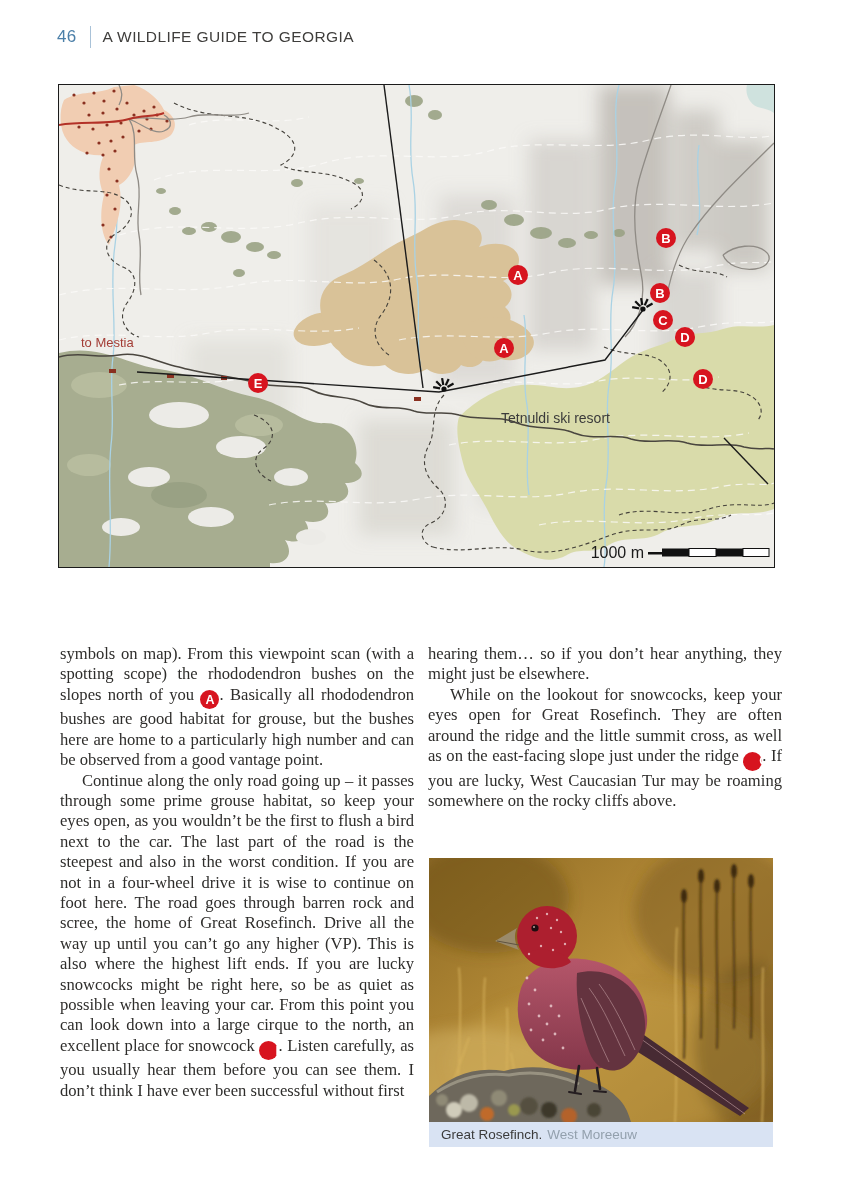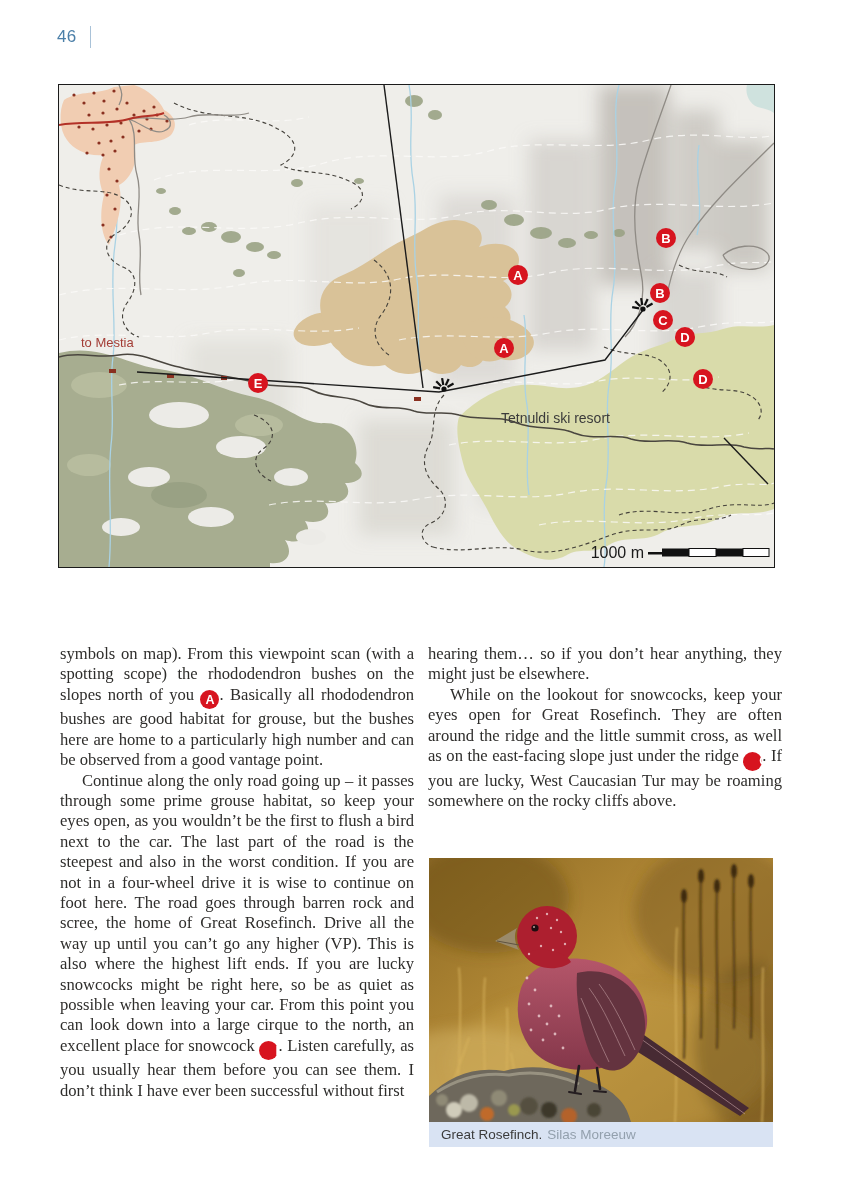--- a/index.html
+++ b/index.html
@@ -54,20 +54,21 @@
   }
   .caption-title{color:#3b3b3b;}
   .caption-credit{color:#93a0ad;margin-left:5px;}
 </style>
 </head>
 <body>
 
 <div class="page-header">
   <span class="page-number">46</span>
   <span class="header-divider"></span>
+  <span class="header-title">A WILDLIFE GUIDE TO GEORGIA</span>
 </div>
 
 <div class="map-figure">
 <svg width="715" height="482" viewBox="0 0 715 482">
   <defs>
     <filter id="soft" x="-30%" y="-30%" width="160%" height="160%">
           <feGaussianBlur stdDeviation="9"></feGaussianBlur>
         </filter>
     <filter id="soft2" x="-30%" y="-30%" width="160%" height="160%">
           <feGaussianBlur stdDeviation="4"></feGaussianBlur>
@@ -412,15 +413,15 @@
     <path d="M68,83 L90,87" stroke="#5f5340" stroke-width="1"></path>
     <g stroke="#241d20" stroke-width="2.6" stroke-linecap="round">
       <path d="M150,208 L146,233"></path>
           <path d="M168,210 L171,231"></path>
     </g>
     <path d="M140,234 L152,236 M165,233 L177,234" stroke="#241d20" stroke-width="2" stroke-linecap="round"></path>
   </g>
 </svg>
 <div class="photo-caption">
   <span class="caption-title">Great Rosefinch.</span>
-  <span class="caption-credit">Silas Moreeuw</span>
+  <span class="caption-credit">West Moreeuw</span>
 </div>
 </div>
 
 </body></html>

